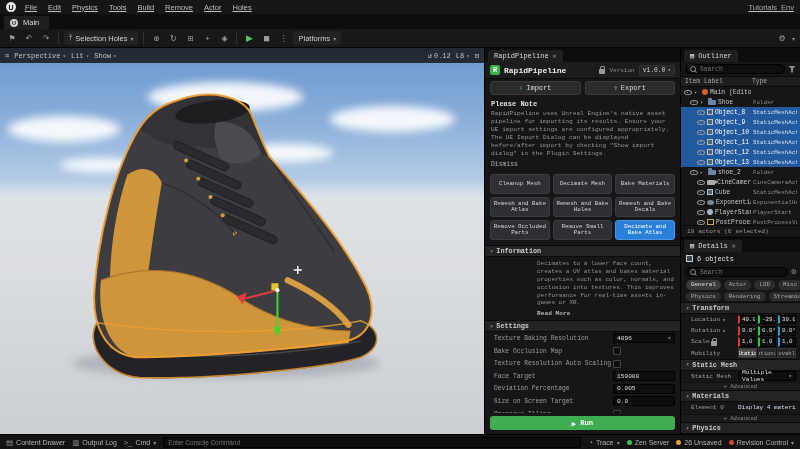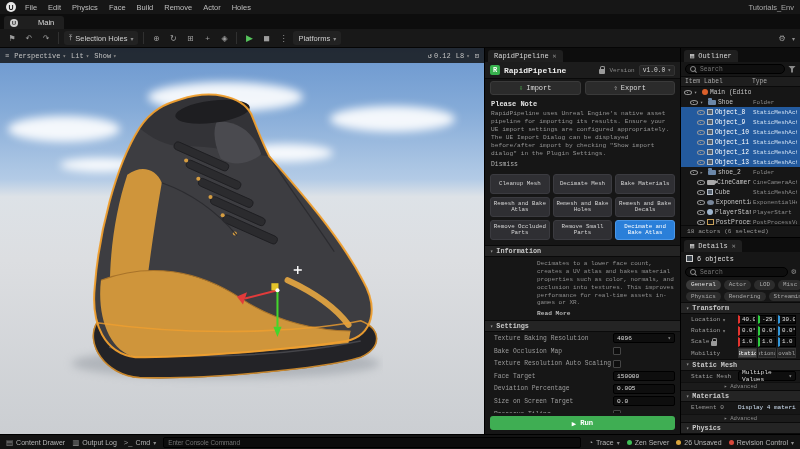--- a/index.html
+++ b/index.html
@@ -1,29 +1,29 @@
 <!DOCTYPE html>
 <html><head>
 <meta charset="utf-8">
 <style>
   * { box-sizing: border-box; margin: 0; padding: 0; }
   html,body { width:800px; height:449px; overflow:hidden; background:#000; }
   body { font-family:"Liberation Sans","DejaVu Sans",sans-serif; color:#c9c9c9; font-size:8px; -webkit-font-smoothing:antialiased; }
   .root { width:800px; height:449px; display:flex; flex-direction:column; background:#141414; }
 
   
-  .menubar { height:14px; background:#161616; display:flex; align-items:center; gap:7px; padding:0 6px; font-size:7.5px; color:#bfbfbf; flex:none; }
+  .menubar { height:14px; background:#161616; display:flex; align-items:center; gap:7px; padding:0 6px; font-size:7.5px; color:#bfbfbf; flex:none;text-decoration:underline; }
   .ue-logo { width:10px; height:10px; border-radius:50%; background:#e6e6e6; color:#111; font-size:7px; font-weight:bold; display:flex; align-items:center; justify-content:center; flex:none; }
   .menubar .spacer { flex:1; }
   .menu-item { padding:0 2px; cursor:default; }
   .proj { color:#a9a9a9; }
 
   
   .tabbar { height:15px; background:#0d0d0d; display:flex; align-items:flex-end; padding-left:4px; flex:none; }
-  .main-tab { height:13px; background:#1f1f1f; border-radius:3px 3px 0 0; display:flex; align-items:center; gap:20px; padding:0 10px 0 6px; font-size:7.5px; color:#dcdcdc; }
+  .main-tab { height:13px; background:#1f1f1f; border-radius:3px 3px 0 0; display:flex; align-items:center; gap:5px; padding:0 10px 0 6px; font-size:7.5px; color:#dcdcdc; }
   .main-tab .mini-logo { width:8px; height:8px; border-radius:50%; background:#cfcfcf; color:#111; font-size:5.5px; font-weight:bold; display:flex; align-items:center; justify-content:center; }
 
   
   .toolbar { height:19px; background:#181818; border-bottom:1px solid #050505; display:flex; align-items:center; gap:3px; padding:0 5px; font-size:8px; flex:none; }
   .tbi { width:14px; height:14px; display:flex; align-items:center; justify-content:center; color:#9d9d9d; border-radius:2px; font-size:8px; }
   .tb-sep { width:1px; height:12px; background:#303030; margin:0 2px; }
   .tb-dd { height:14px; display:flex; align-items:center; gap:3px; padding:0 5px; border-radius:3px; background:#222; color:#cfcfcf; font-size:7.5px; }
   .caret { font-size:6px; color:#8d8d8d; }
   .play { color:#56c45c; font-size:9px; }
   .toolbar .spacer { flex:1; }
@@ -148,21 +148,21 @@
 </head>
 <body>
 
 <div class="root">
 
   <div class="menubar">
     <span class="ue-logo">U</span>
     <span class="menu-item">File</span>
     <span class="menu-item">Edit</span>
     <span class="menu-item">Physics</span>
-    <span class="menu-item">Face</span>
+    <span class="menu-item">Tools</span>
     <span class="menu-item">Build</span>
     <span class="menu-item">Remove</span>
     <span class="menu-item">Actor</span>
     <span class="menu-item">Holes</span>
     <span class="spacer"></span>
     <span class="proj">Tutorials_Env</span>
   </div>
 
   <div class="tabbar">
     <div class="main-tab">

